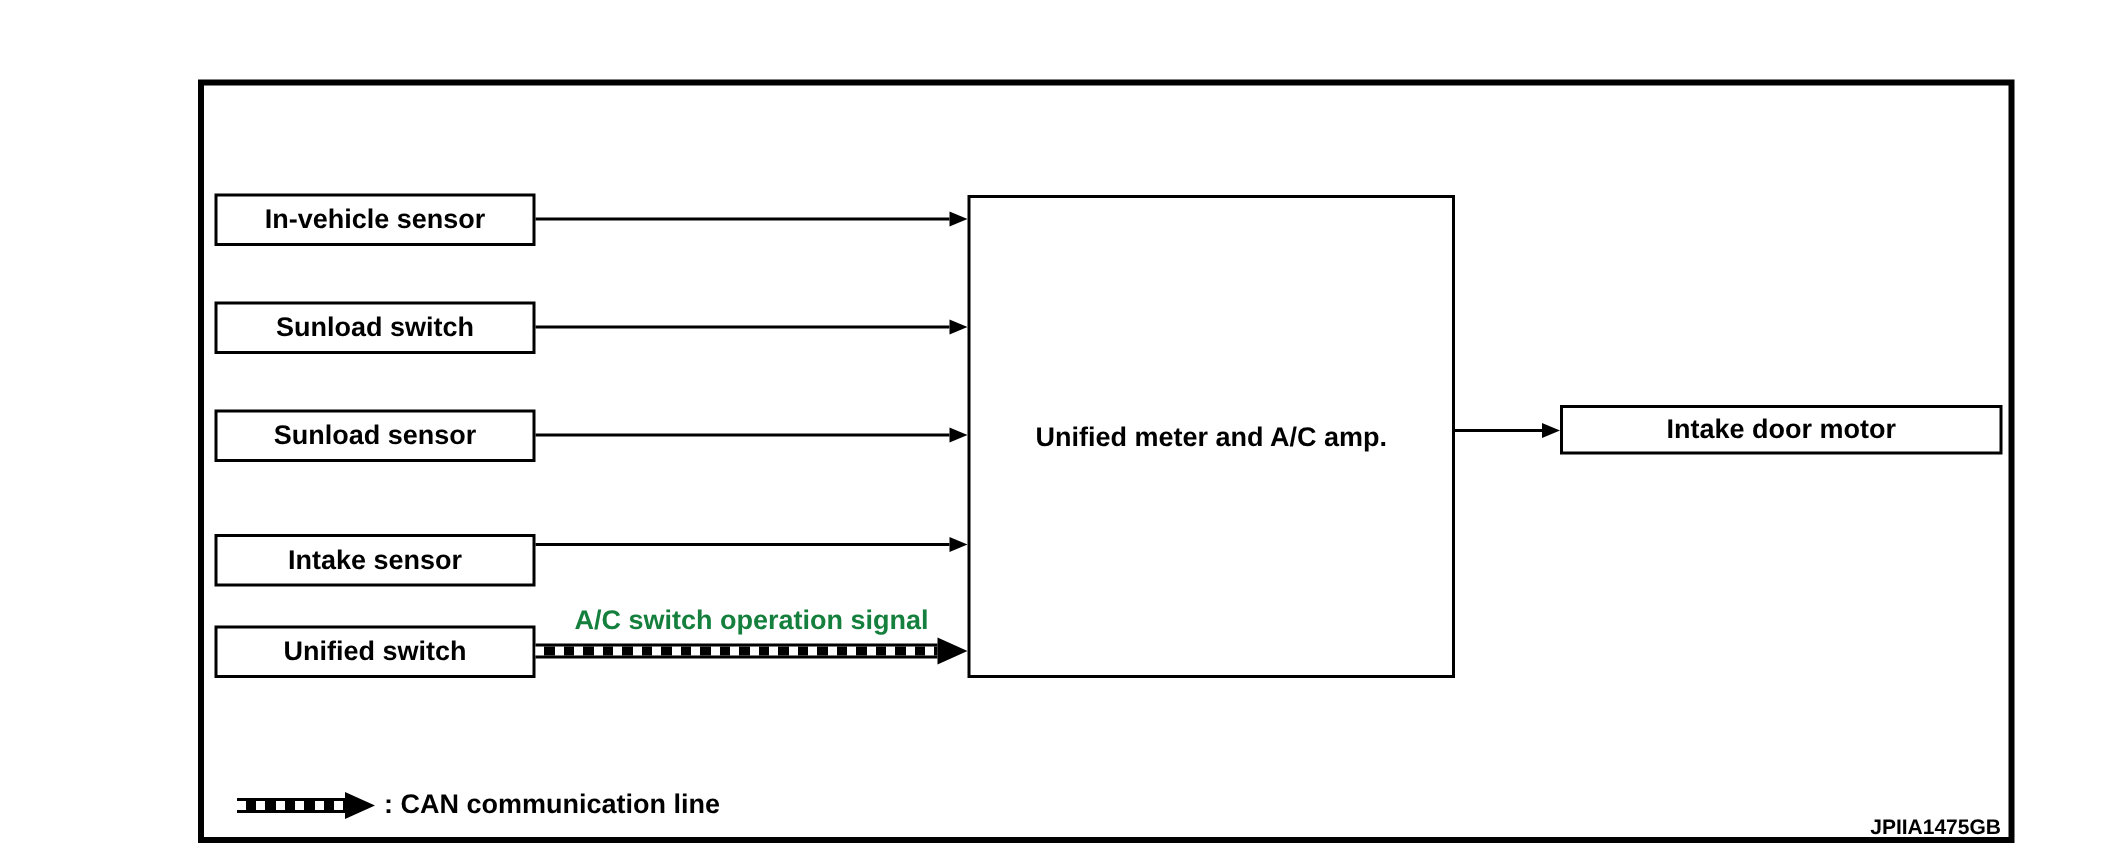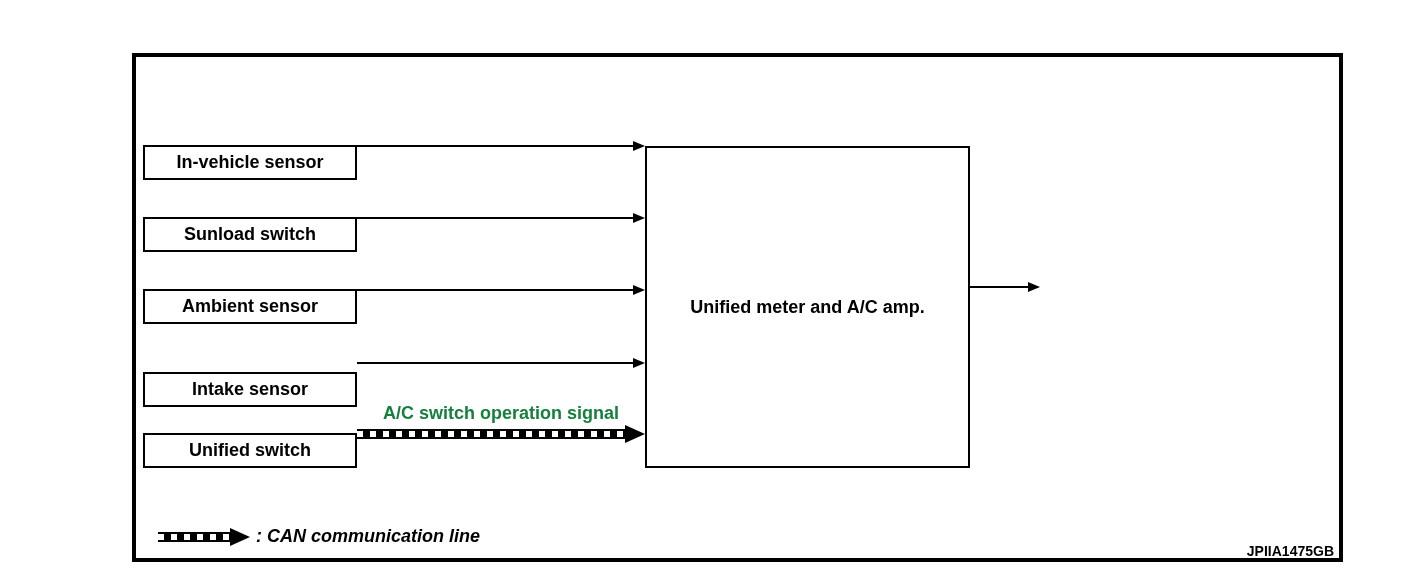--- a/index.html
+++ b/index.html
@@ -29,21 +29,20 @@
     border: 2px solid #000000;
     box-sizing: border-box;
     background: #ffffff;
     display: flex;
     align-items: center;
     justify-content: center;
     font-weight: bold;
     font-size: 18px;
     color: #000000;
     white-space: nowrap;
-    margin-top: 16px;
   }
   .input-box {
     left: 143px;
     width: 214px;
     height: 35px;
   }
   .center-box {
     left: 645px;
     top: 130px;
     width: 325px;
@@ -96,47 +95,47 @@
     white-space: nowrap;
   }
   .legend-text {
     position: absolute;
     left: 256px;
     top: 526px;
     font-weight: bold;
     font-size: 18px;
     color: #000000;
     white-space: nowrap;
-    font-style: italic;
   }
   .figure-code {
     position: absolute;
     right: 74px;
     top: 543px;
     font-weight: bold;
     font-size: 14px;
     color: #000000;
     white-space: nowrap;
   }
 </style>
 </head>
 <body>
 
 <div class="canvas">
 
   <div class="frame"></div>
 
   <div class="box input-box" style="top:129px">In-vehicle sensor</div>
   <div class="box input-box" style="top:201px">Sunload switch</div>
-  <div class="box input-box" style="top:273px">Ambient sensor</div>
+  <div class="box input-box" style="top:273px">Sunload sensor</div>
   <div class="box input-box" style="top:356px">Intake sensor</div>
   <div class="box input-box" style="top:417px">Unified switch</div>
 
   <div class="box center-box">Unified meter and A/C amp.</div>
 
+  <div class="box output-box">Intake door motor</div>
 
   <div class="hline" style="left:357px; top:145px; width:276px;"></div>
   <div class="arrow-head" style="left:633px; top:141px;"></div>
 
   <div class="hline" style="left:357px; top:217px; width:276px;"></div>
   <div class="arrow-head" style="left:633px; top:213px;"></div>
 
   <div class="hline" style="left:357px; top:289px; width:276px;"></div>
   <div class="arrow-head" style="left:633px; top:285px;"></div>
 

